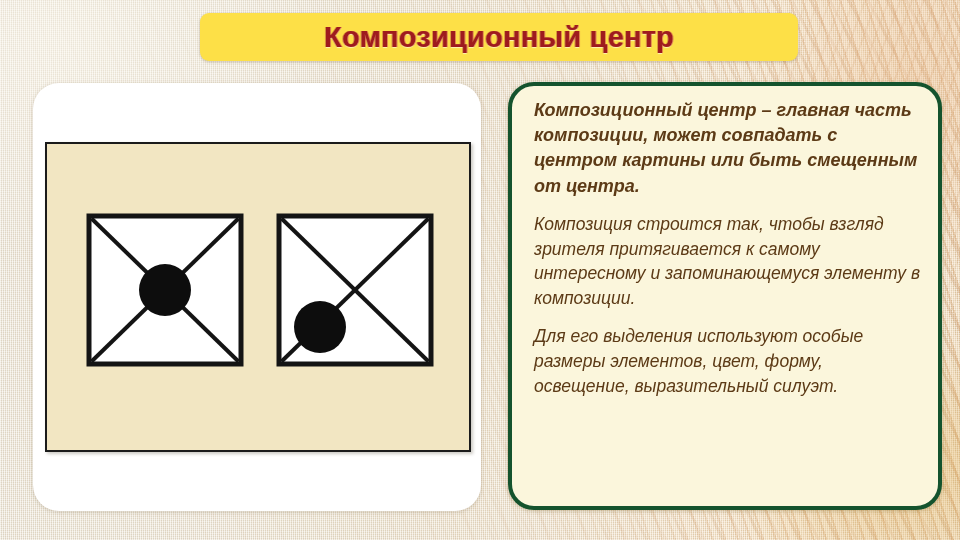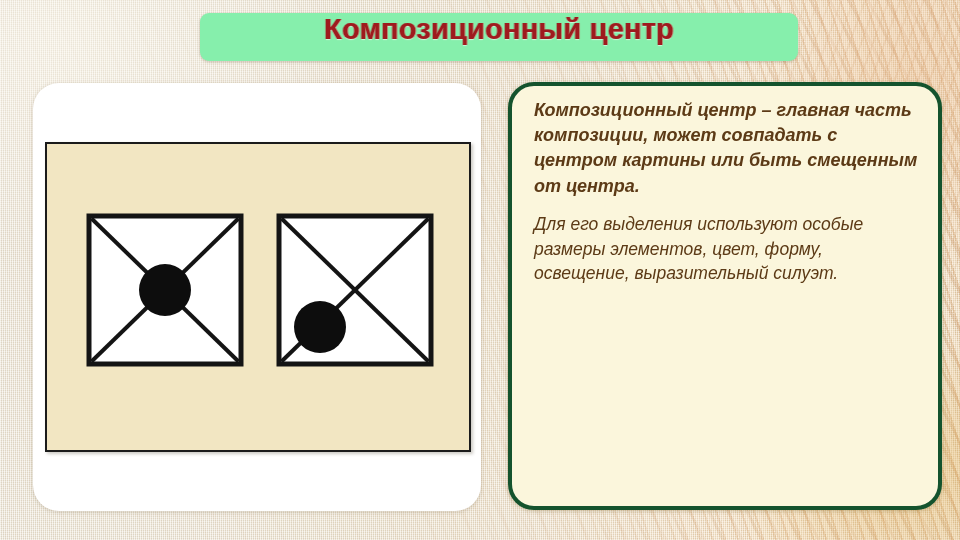--- a/index.html
+++ b/index.html
@@ -108,24 +108,25 @@
       radial-gradient(ellipse 400px 300px at 60px 40px, rgba(255,252,244,0.45), rgba(255,252,244,0) 70%);
   }
 
   
   #title-plate {
     position: absolute;
     left: 200px;
     top: 13px;
     width: 598px;
     height: 48px;
-    background: #86efac;
+    background: #fde047;
     border-radius: 9px;
     box-shadow: 0 1px 3px rgba(120,100,70,0.35);
     display: flex;
+    align-items: center;
     justify-content: center;
   }
   #title-text {
     font-family: "Liberation Sans", sans-serif;
     font-weight: bold;
     font-size: 29px;
     letter-spacing: 0.2px;
     color: #9e1b1e;
     text-shadow:
       1px 0 0 rgba(200,70,70,0.55),
@@ -228,16 +229,17 @@
           <line x1="234.5" y1="74.5" x2="381.5" y2="217.5" stroke="#141414" stroke-width="4"></line>
           <line x1="381.5" y1="74.5" x2="234.5" y2="217.5" stroke="#141414" stroke-width="4"></line>
           <circle cx="273" cy="183" r="26" fill="#0d0d0d"></circle>
         </g>
       </svg>
     </div>
   </div>
 
   <div id="right-panel">
     <p class="para lead">Композиционный центр – главная часть композиции, может совпадать с центром картины или быть смещенным от центра.</p>
+    <p class="para body">Композиция строится так, чтобы взгляд зрителя притягивается к самому интересному и запоминающемуся элементу в композиции.</p>
     <p class="para body">Для его выделения используют особые размеры элементов, цвет, форму, освещение, выразительный силуэт.</p>
   </div>
 
 </div>
 
 </body></html>

